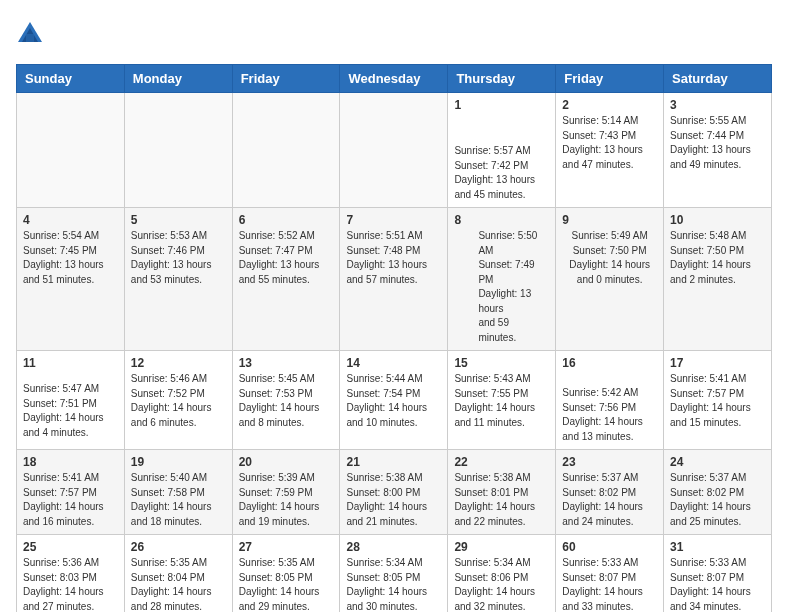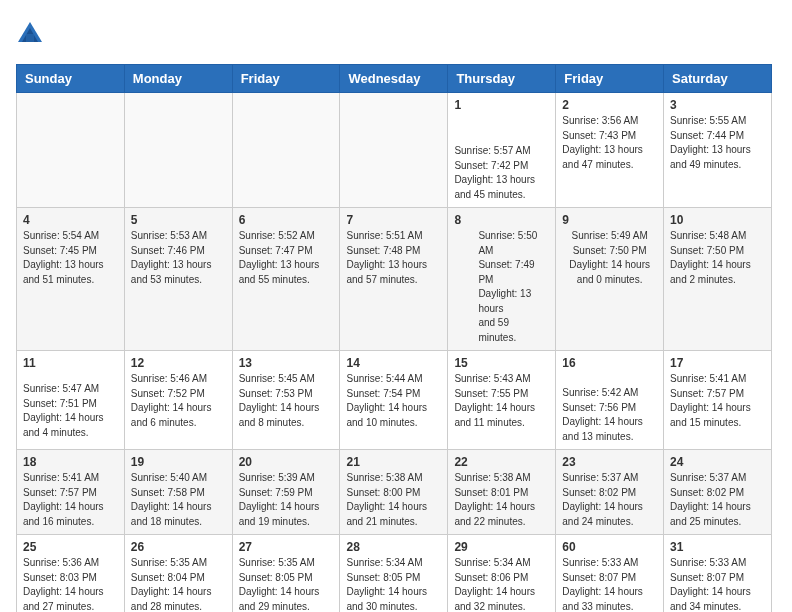--- a/index.html
+++ b/index.html
@@ -150,21 +150,21 @@
           <td class="empty-cell"></td>
           <td>
             <span class="day-number">1</span>
             <div class="cell-content" style="white-space: pre-line; margin-top: 32px;">Sunrise: 5:57 AM
 Sunset: 7:42 PM
 Daylight: 13 hours
 and 45 minutes.</div>
           </td>
           <td>
             <span class="day-number">2</span>
-            <div class="cell-content" style="white-space: pre-line;">Sunrise: 3:56 AM
+            <div class="cell-content" style="white-space: pre-line;">Sunrise: 5:14 AM
 Sunset: 7:43 PM
 Daylight: 13 hours
 and 47 minutes.</div>
           </td>
           <td>
             <span class="day-number">3</span>
             <div class="cell-content" style="white-space: pre-line;">Sunrise: 5:55 AM
 Sunset: 7:44 PM
 Daylight: 13 hours
 and 49 minutes.</div>

